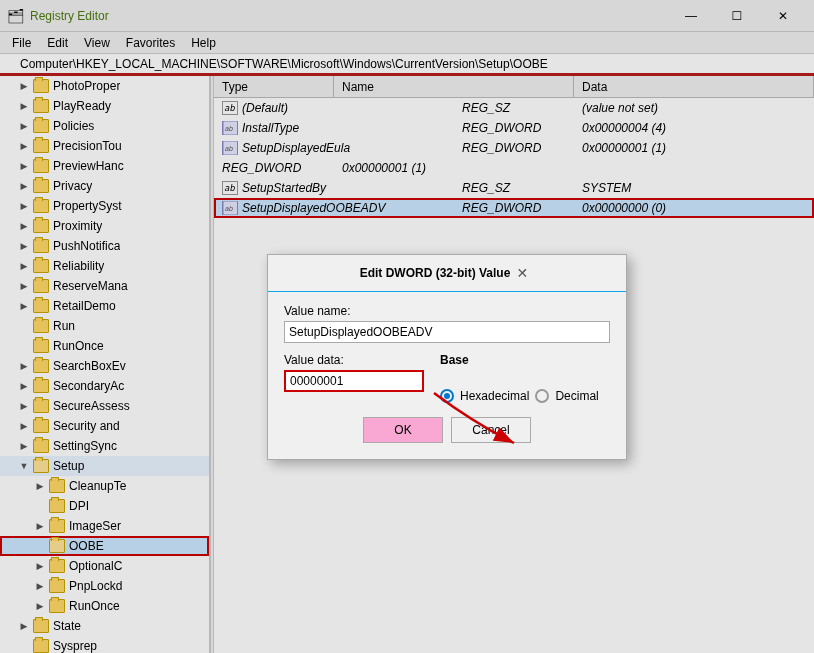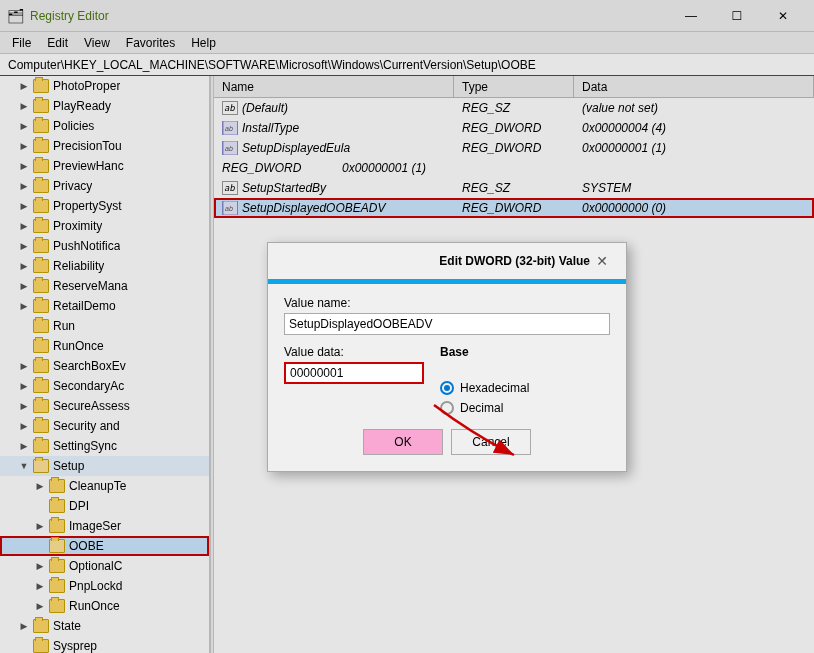--- a/index.html
+++ b/index.html
@@ -24,22 +24,22 @@
       display: flex; gap: 0;
       padding: 2px 4px;
       border-bottom: 1px solid #ccc;
       background: #f0f0f0;
       height: 22px;
     }
     .menu-item { padding: 2px 8px; font-size: 12px; cursor: pointer; }
 
     
     .address-bar {
-      padding: 2px 8px;
-      border-bottom: 1px solid #b91c1c;
+      padding: 2px 20px;
+      border-bottom: 3px solid #b91c1c;
       background: #fff;
       font-size: 12px;
       height: 22px;
       display: flex; align-items: center;
     }
 
     
     .main-content {
       display: flex;
       height: calc(653px - 76px);
@@ -178,22 +178,22 @@
       background: #f0f0f0;
       border: 1px solid #aaa;
       box-shadow: 4px 4px 12px rgba(0,0,0,0.3);
       width: 360px;
     }
     .modal-titlebar {
       background: #f0f0f0;
       padding: 6px 12px;
       display: flex;
       align-items: center;
-      justify-content: flex-end;
-      border-bottom: 5px solid #0ea5e9;
+      justify-content: center;
+      border-bottom: 1px solid #0ea5e9;
     }
     .modal-title { font-size: 12px; font-weight: 600; color: #000; }
     .modal-close {
       width: 24px; height: 24px;
       display: flex; align-items: center; justify-content: center;
       background: transparent; border: none; cursor: pointer;
       font-size: 14px; color: #555;
     }
     .modal-body { padding: 12px 16px 16px; }
     .modal-field { margin-bottom: 10px; }
@@ -206,21 +206,21 @@
       font-size: 12px;
       background: #fff;
       outline: none;
     }
     .modal-row { display: flex; gap: 16px; }
     .modal-col-left { flex: 0 0 140px; }
     .modal-col-right { flex: 1; }
     .value-input-outlined {
       border: 2px solid #cc0000 !important;
     }
-    .radio-group { display: flex; flex-direction: column; gap: 6px; margin-top: 22px; }
+    .radio-group { display: flex; flex-direction: row; gap: 6px; margin-top: 22px; }
     .radio-item { display: flex; align-items: center; gap: 6px; font-size: 12px; cursor: pointer; }
     .radio-circle {
       width: 14px; height: 14px;
       border-radius: 50%;
       border: 2px solid #0078d4;
       display: flex; align-items: center; justify-content: center;
     }
     .radio-circle.checked::after {
       content: '';
       width: 6px; height: 6px;
@@ -540,22 +540,22 @@
       </div>
 
     </div>
   </div>
 
   <div class="divider-bar"></div>
 
   <div class="right-pane">
 
     <div class="table-header">
+      <div class="col-header col-type">Type</div>
       <div class="col-header col-name">Name</div>
-      <div class="col-header col-type">Type</div>
       <div class="col-header col-data">Data</div>
     </div>
 
     <div class="table-body">
 
       <div class="table-row">
         <div class="cell cell-name">
           <span class="reg-icon reg-icon-ab">ab</span>
           <span>(Default)</span>
         </div>

